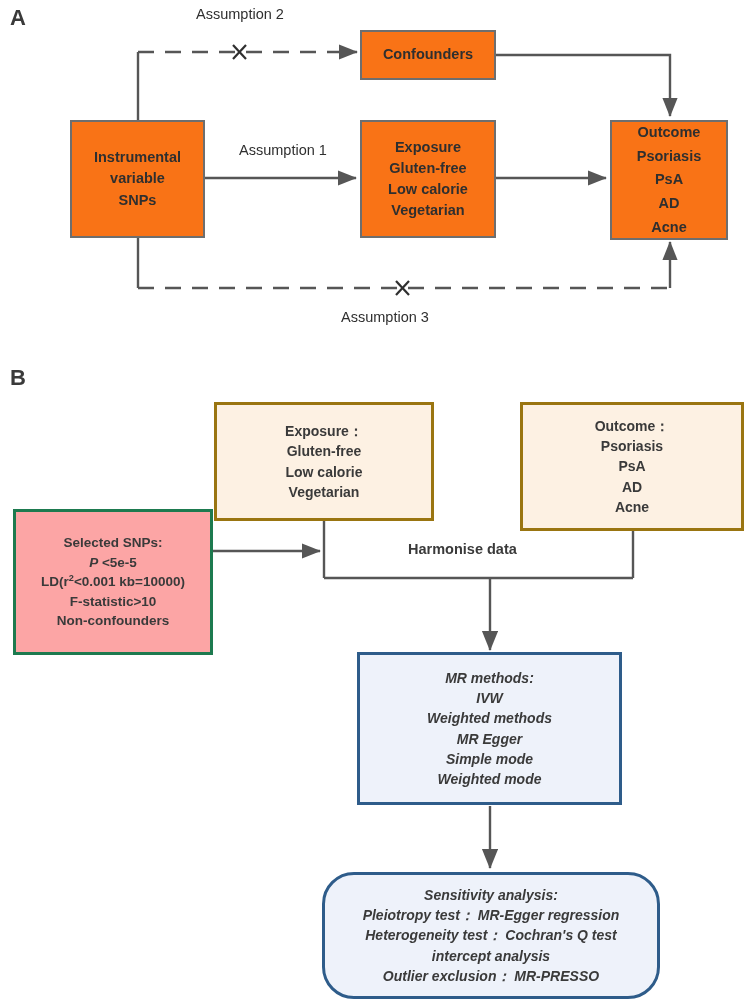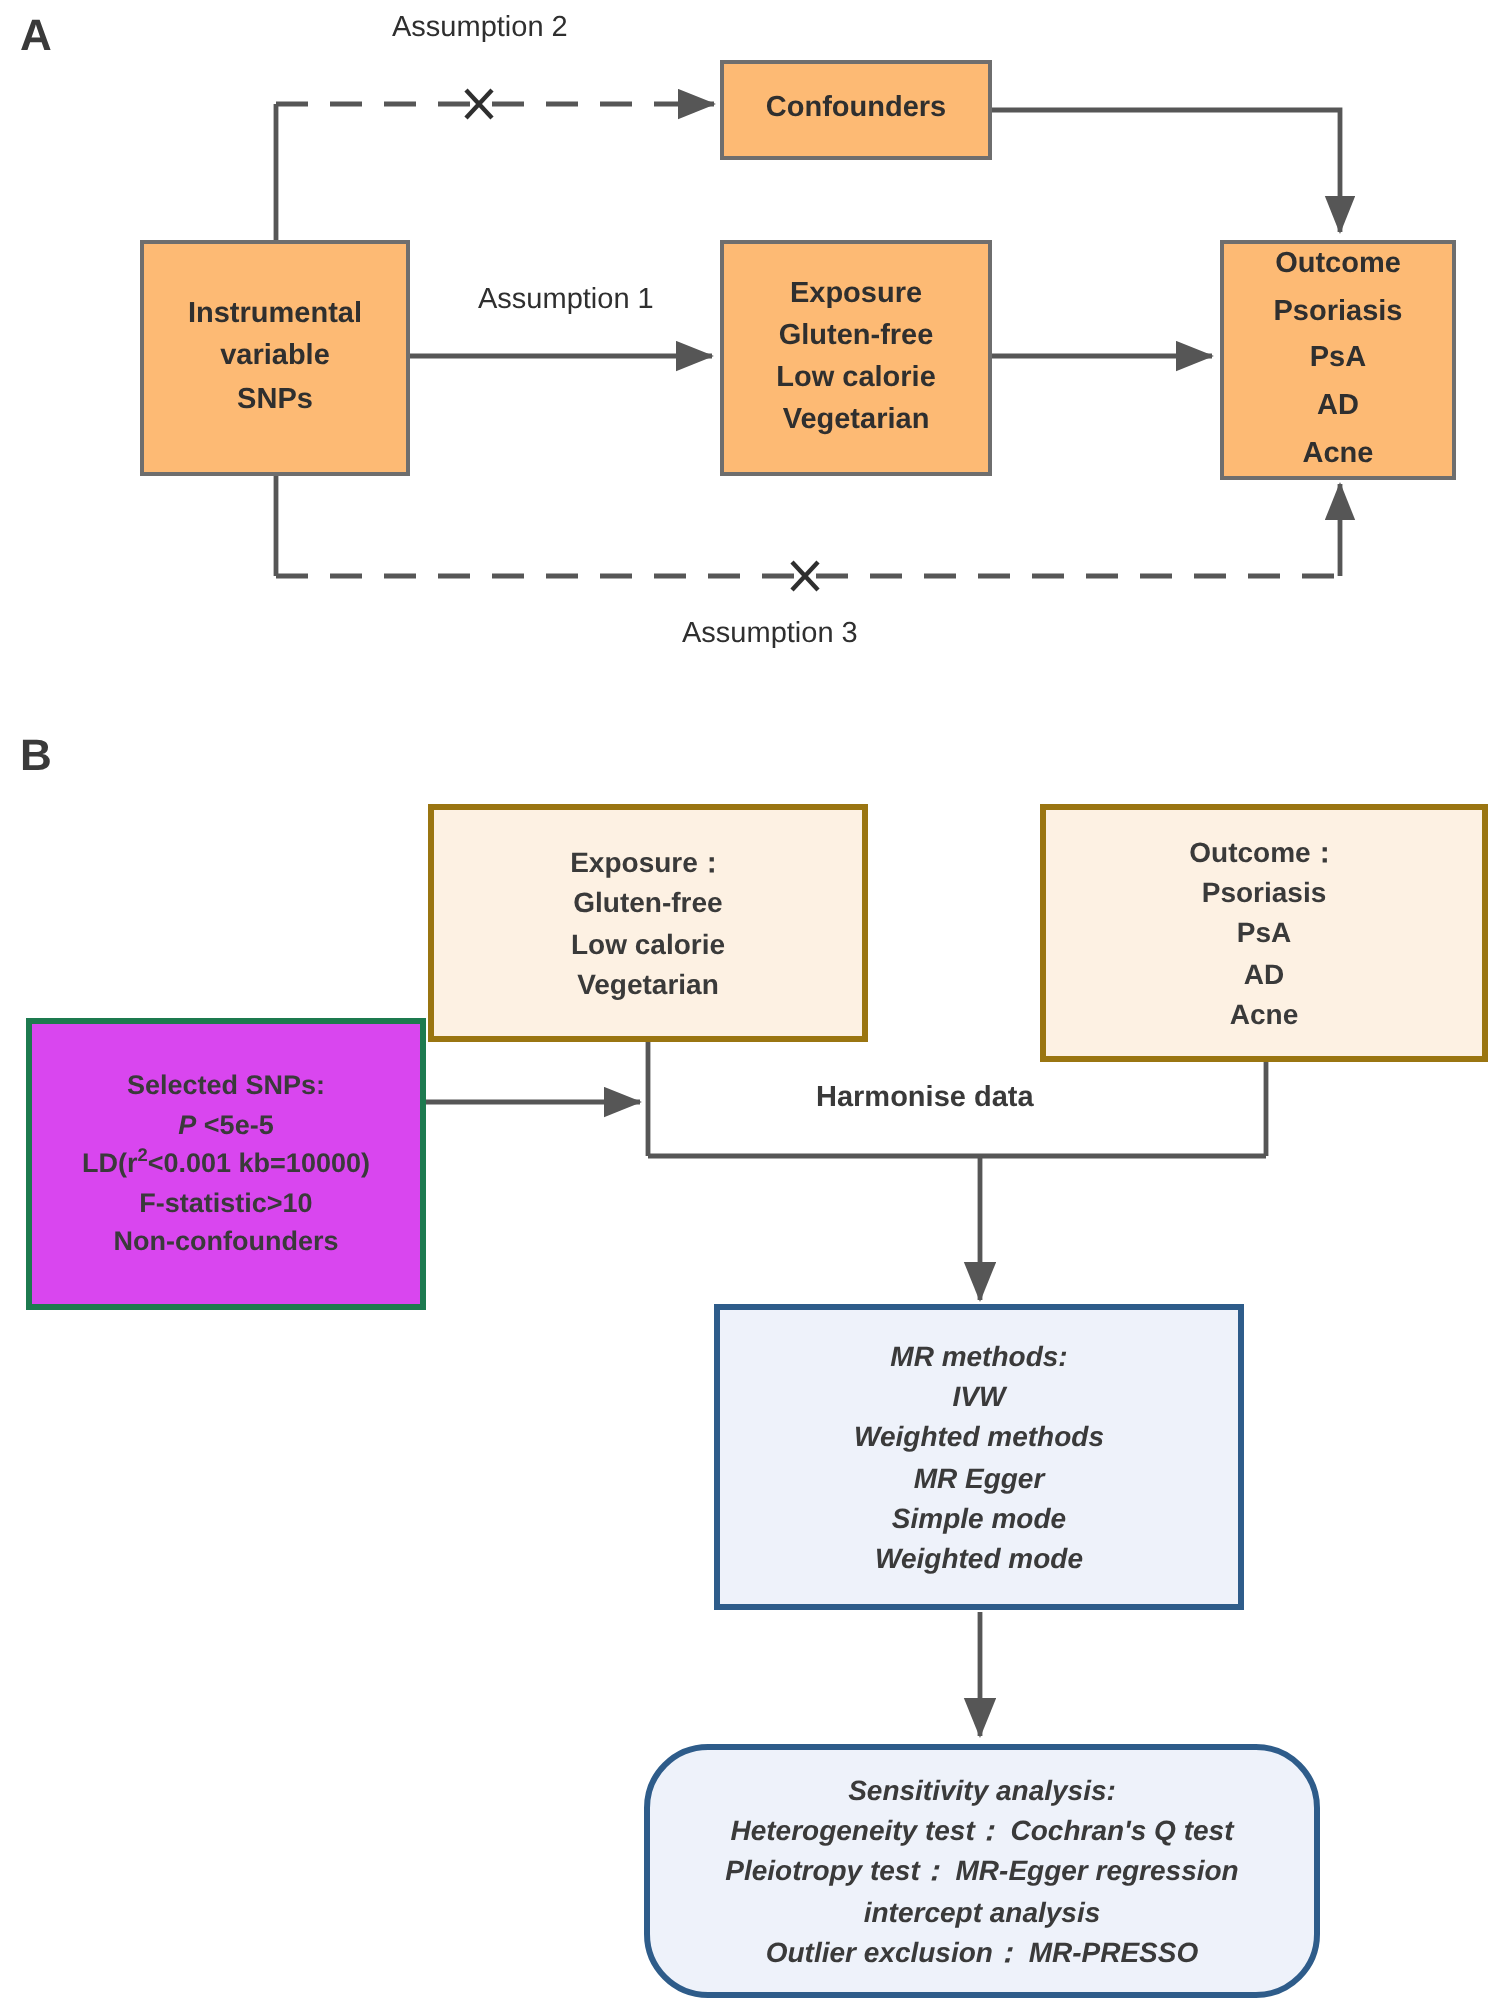--- a/index.html
+++ b/index.html
@@ -6,25 +6,25 @@
   body{width:750px;height:1004px;font-family:"Liberation Sans",sans-serif;color:#2b2b2b;position:relative;overflow:hidden;}
   #stage{position:relative;width:750px;height:1004px;}
   svg.layer{position:absolute;left:0;top:0;width:750px;height:1004px;pointer-events:none;}
 
   .panel-label{position:absolute;font-size:22px;font-weight:bold;color:#3a3a3a;letter-spacing:0;}
 
   .box{position:absolute;box-sizing:border-box;display:flex;flex-direction:column;
        align-items:center;justify-content:center;text-align:center;font-weight:bold;}
 
   
-  .gbox{background:#fdba74;border:2.5px solid #6e6e6e;font-size:14.5px;line-height:1.32;color:#2f2f2f;}
+  .gbox{background:#f97316;border:2.5px solid #6e6e6e;font-size:14.5px;line-height:1.32;color:#2f2f2f;}
 
   
   .tanbox{background:#fdf1e3;border:3px solid #9a7511;font-size:14px;line-height:1.55;color:#3a3a3a;}
-  .greenbox{background:#d946ef;border:3px solid #1d7a4f;font-size:13.5px;line-height:1.5;color:#3a3a3a;}
+  .greenbox{background:#fca5a5;border:3px solid #1d7a4f;font-size:13.5px;line-height:1.5;color:#3a3a3a;}
   .bluebox{background:#eef2fa;border:3px solid #2e5c8a;font-size:14px;line-height:1.5;color:#3a3a3a;font-style:italic;}
 
   .edge-label{position:absolute;font-size:14.5px;font-weight:normal;color:#2f2f2f;white-space:nowrap;text-align:right;}
   .plain-label{position:absolute;font-size:14.5px;font-weight:bold;color:#3a3a3a;white-space:nowrap;}
 
   .line{line-height:1.45;}
   sup{font-size:0.68em;vertical-align:super;line-height:0;}
   .ital{font-style:italic;}
 </style>
 </head>
@@ -149,19 +149,19 @@
     <div class="line">MR methods:</div>
     <div class="line">IVW</div>
     <div class="line">Weighted methods</div>
     <div class="line">MR Egger</div>
     <div class="line">Simple mode</div>
     <div class="line">Weighted mode</div>
   </div>
 
   <div class="box bluebox" style="left:322px;top:872px;width:338px;height:127px;border-radius:32px;">
     <div class="line">Sensitivity analysis:</div>
+    <div class="line">Pleiotropy test：  MR-Egger regression</div>
     <div class="line">Heterogeneity test：  Cochran's Q test</div>
-    <div class="line">Pleiotropy test：  MR-Egger regression</div>
     <div class="line">intercept analysis</div>
     <div class="line">Outlier exclusion：   MR-PRESSO</div>
   </div>
 
 </div>
 
 </body></html>

